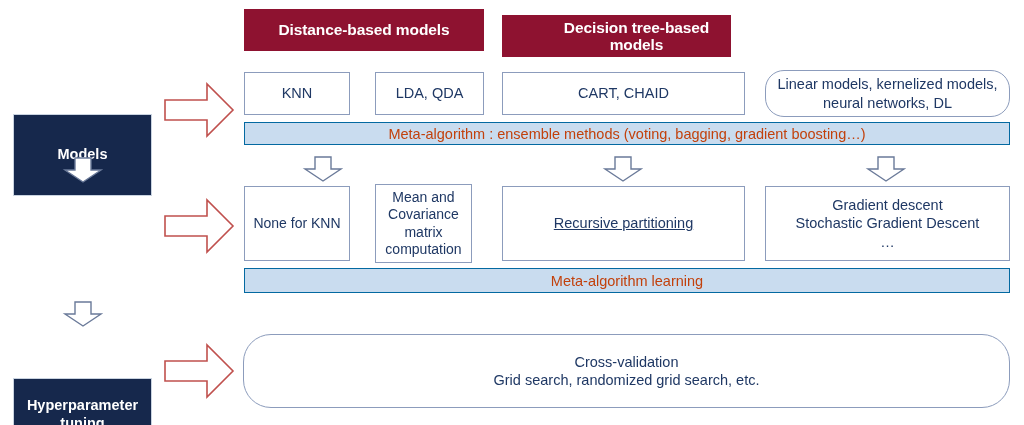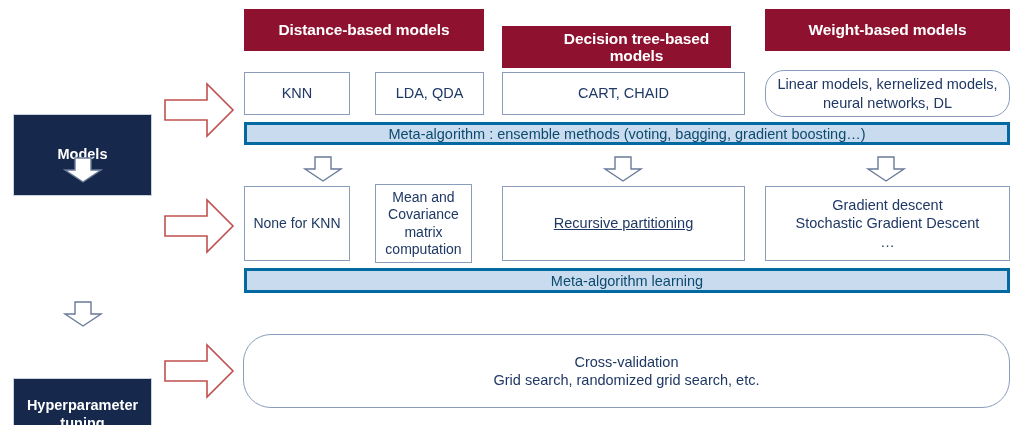--- a/index.html
+++ b/index.html
@@ -62,22 +62,22 @@
     justify-content: center;
     text-align: center;
     line-height: 1.25;
     padding: 2px 4px;
   }
   .wbox.small { font-size: 14px; }
 
   
   .metabar {
     background: #C9DCEF;
-    border: 3px solid #0369a1;
-    color: #0c4a6e;
+    border: 1px solid #0369a1;
+    color: #c2410c;
     font-size: 14.5px;
     display: flex;
     align-items: center;
     justify-content: center;
     text-align: center;
   }
 
   
   .arrow-right {
     display: block;
@@ -89,27 +89,24 @@
 </style>
 </head>
 <body>
 
 <div class="canvas">
 
   <div class="abs cat-header" style="left:244px; top:9px; width:240px; height:42px;">
     <span>Distance-based models</span>
   </div>
 
-  <div class="abs cat-header" style="left:502px; top:26px; width:229px; height:42px;padding-left:40px;">
+  <div class="abs cat-header" style="left:502px; top:15px; width:229px; height:42px;padding-left:40px;">
     <span>Decision tree-based models</span>
   </div>
 
-  <div class="abs cat-header" style="left:765px; top:9px; width:245px; height:42px;">
-    <span>Weight-based models</span>
-  </div>
 
   <div class="abs stage-box" style="left:13px; top:70px; width:139px; height:82px;">
     <span>Models</span>
   </div>
 
   <div class="abs arrow-right" style="left:163px; top:80px; width:72px; height:60px;">
     <svg class="arrow-svg" width="72" height="60" viewBox="0 0 72 60">
       <polygon points="2,20 44,20 44,4 70,30 44,56 44,40 2,40" fill="none" stroke="#C0504D" stroke-width="1.6"></polygon>
     </svg>
   </div>

